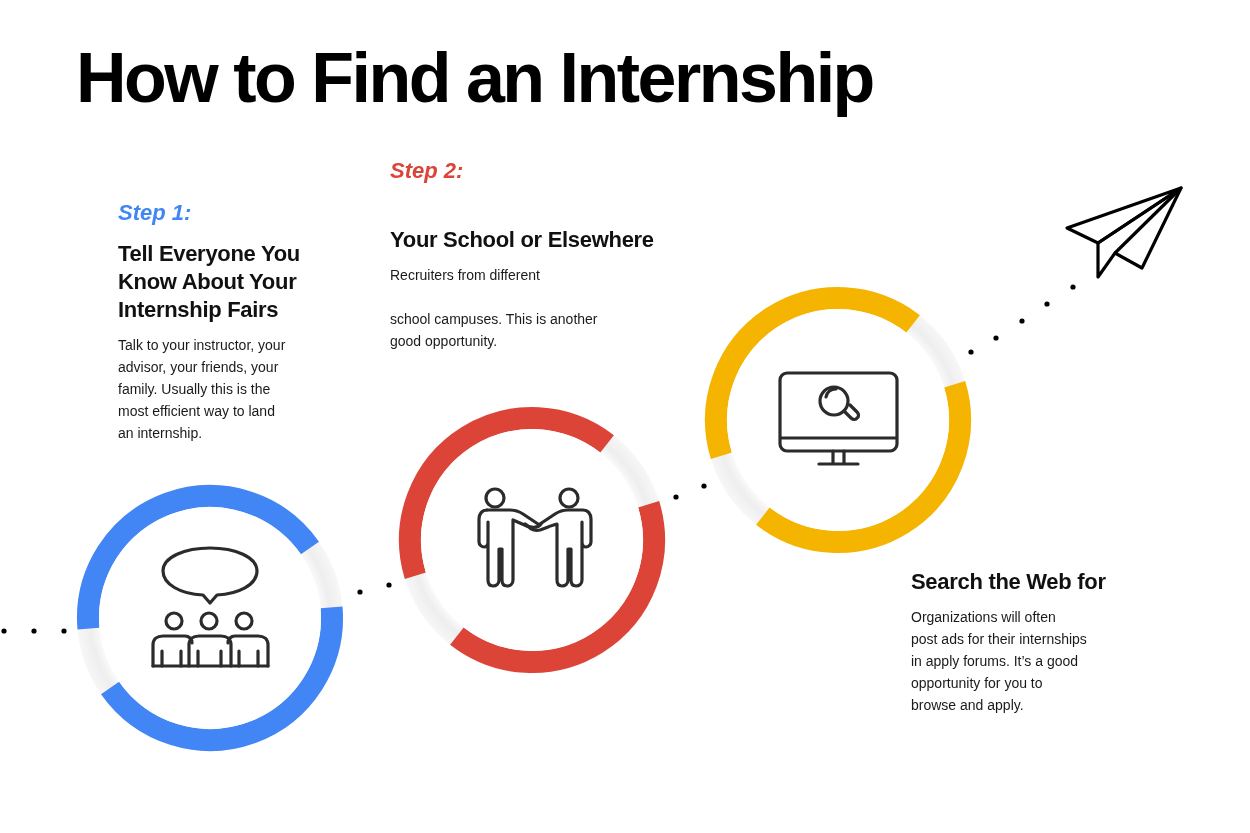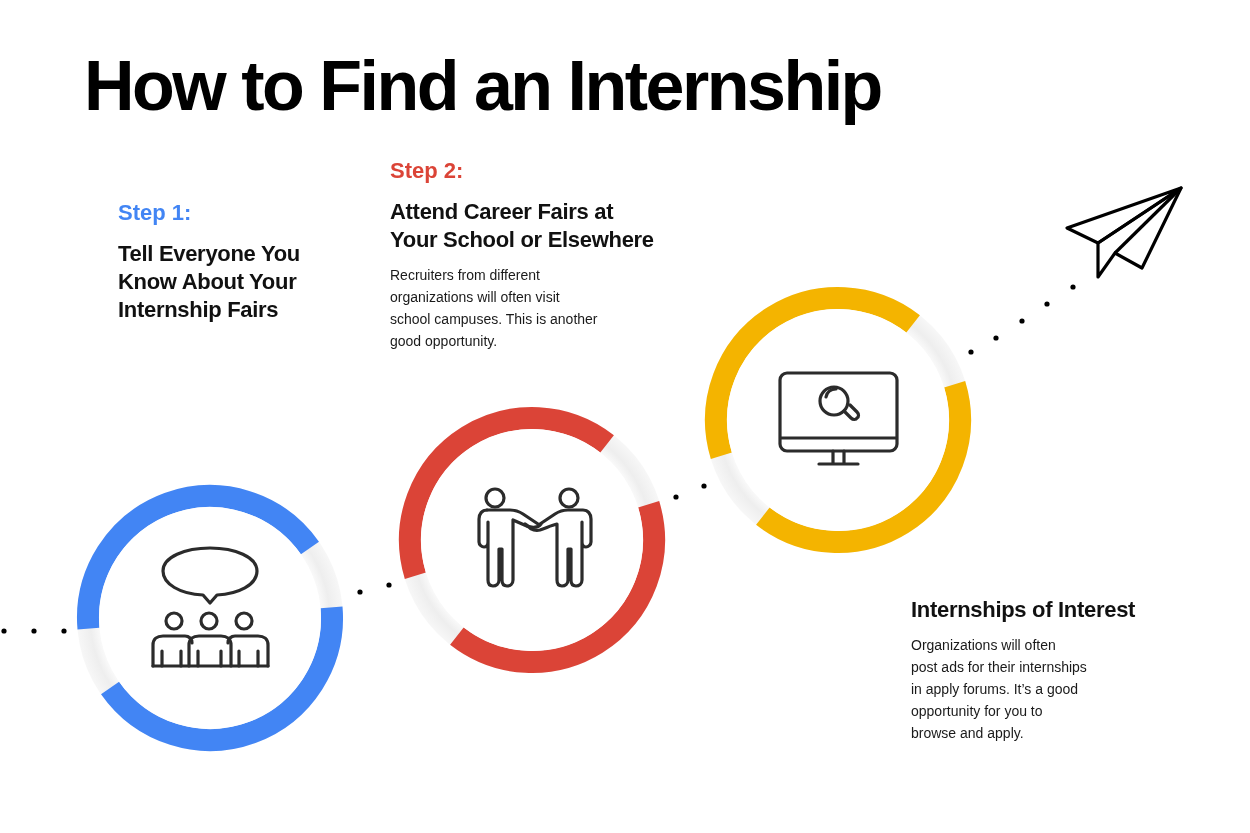--- a/index.html
+++ b/index.html
@@ -1,60 +1,66 @@
 <!DOCTYPE html>
 <html><head>
 <meta charset="utf-8">
 <style>
   html, body { margin:0; padding:0; background:#ffffff; }
   body { width:1250px; height:833px; position:relative; overflow:hidden;
          font-family:"Liberation Sans", "DejaVu Sans", sans-serif; color:#111; }
-  .title { position:absolute; left:76px; top:38px; margin:8px;
+  .title { position:absolute; left:76px; top:38px; margin:0;
            font-size:70px; font-weight:700; letter-spacing:-2.5px; line-height:80px; color:#000; }
   .step { position:absolute; }
-  .step-label { font-size:22px; font-weight:700; margin:0 0 14px 0; line-height:26px; }
+  .step-label { font-size:22px; font-weight:700; margin:0 0 14px 0; line-height:26px;font-style:italic; }
   .step-heading { font-size:22px; font-weight:700; line-height:28px; margin:0 0 10px 0; color:#111; letter-spacing:-0.3px; }
   .step-body { font-size:14px; line-height:22px; margin:0; color:#1a1a1a; }
   #s1 { left:78px; top:200px; width:260px;margin-left:40px; }
   #s2 { left:390px; top:158px; width:310px; }
   #s3 { left:911px; top:568px; width:280px; }
   svg.art { position:absolute; left:0; top:0; }
 </style>
 </head>
 <body>
 
 <h1 class="title">How to Find an Internship</h1>
 
 <div class="step" id="s1">
   <p class="step-label" style="color:#4285f4">Step 1:</p>
   <p class="step-heading">
     <span>Tell Everyone You</span><br>
     <span>Know About Your</span><br>
     <span>Internship Fairs</span>
   </p>
+  <p class="step-body">
+    <span>Talk to your instructor, your</span><br>
+    <span>advisor, your friends, your</span><br>
+    <span>family. Usually this is the</span><br>
+    <span>most efficient way to land</span><br>
+    <span>an internship.</span>
+  </p>
 </div>
 
 <div class="step" id="s2">
   <p class="step-label" style="color:#db4437">Step 2:</p>
   <p class="step-heading">
-    <span>Attend Career Fairs at</span><br>
+    <br>
     <span>Your School or Elsewhere</span>
   </p>
   <p class="step-body">
     <span>Recruiters from different</span><br>
-    <span>organizations will often visit</span><br>
+    <br>
     <span>school campuses. This is another</span><br>
     <span>good opportunity.</span>
   </p>
 </div>
 
 <div class="step" id="s3">
   <p class="step-heading">
-    <br>
-    <span>Internships of Interest</span>
+    <span>Search the Web for</span><br>
   </p>
   <p class="step-body">
     <span>Organizations will often</span><br>
     <span>post ads for their internships</span><br>
     <span>in apply forums. It’s a good</span><br>
     <span>opportunity for you to</span><br>
     <span>browse and apply.</span>
   </p>
 </div>
 

